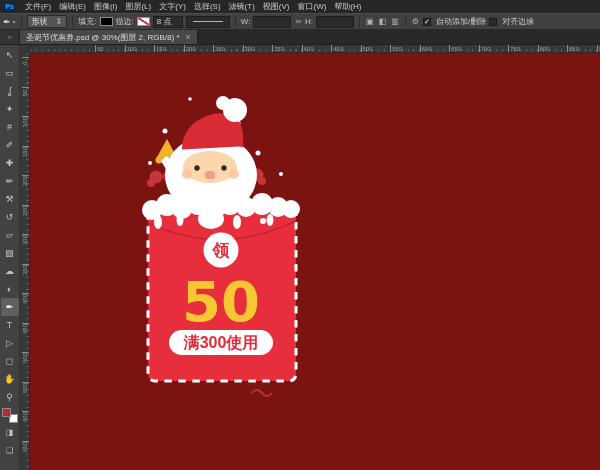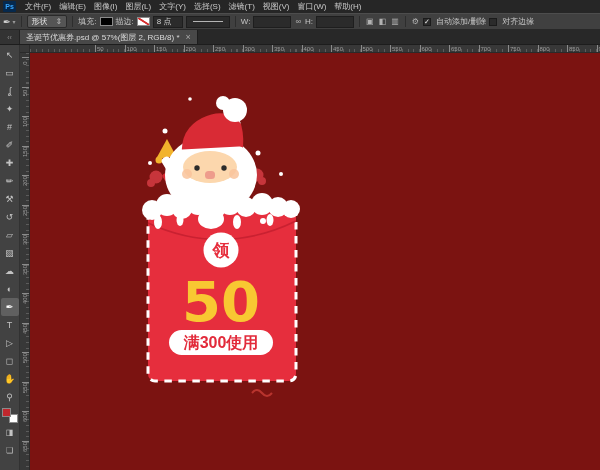--- a/index.html
+++ b/index.html
@@ -125,21 +125,21 @@
     <span class="icon-btn">⚙</span>
     <span class="cb">✓</span>
     <span>自动添加/删除</span>
     <span class="cb"></span>
     <span>对齐边缘</span>
   </div>
 
   <div class="tabbar">
     <div class="panel-stub">‹‹</div>
     <div class="doc-tab">
-      <span>圣诞节优惠券.psd @ 57%(图层 2, RGB/8) *</span>
+      <span>圣诞节优惠券.psd @ 30%(图层 2, RGB/8) *</span>
       <span class="tab-close">×</span>
     </div>
   </div>
 
   <div class="workspace">
     <div class="toolcol">
         <div class="tool">↖</div>
         <div class="tool">▭</div>
         <div class="tool">ʆ</div>
         <div class="tool">✦</div>

